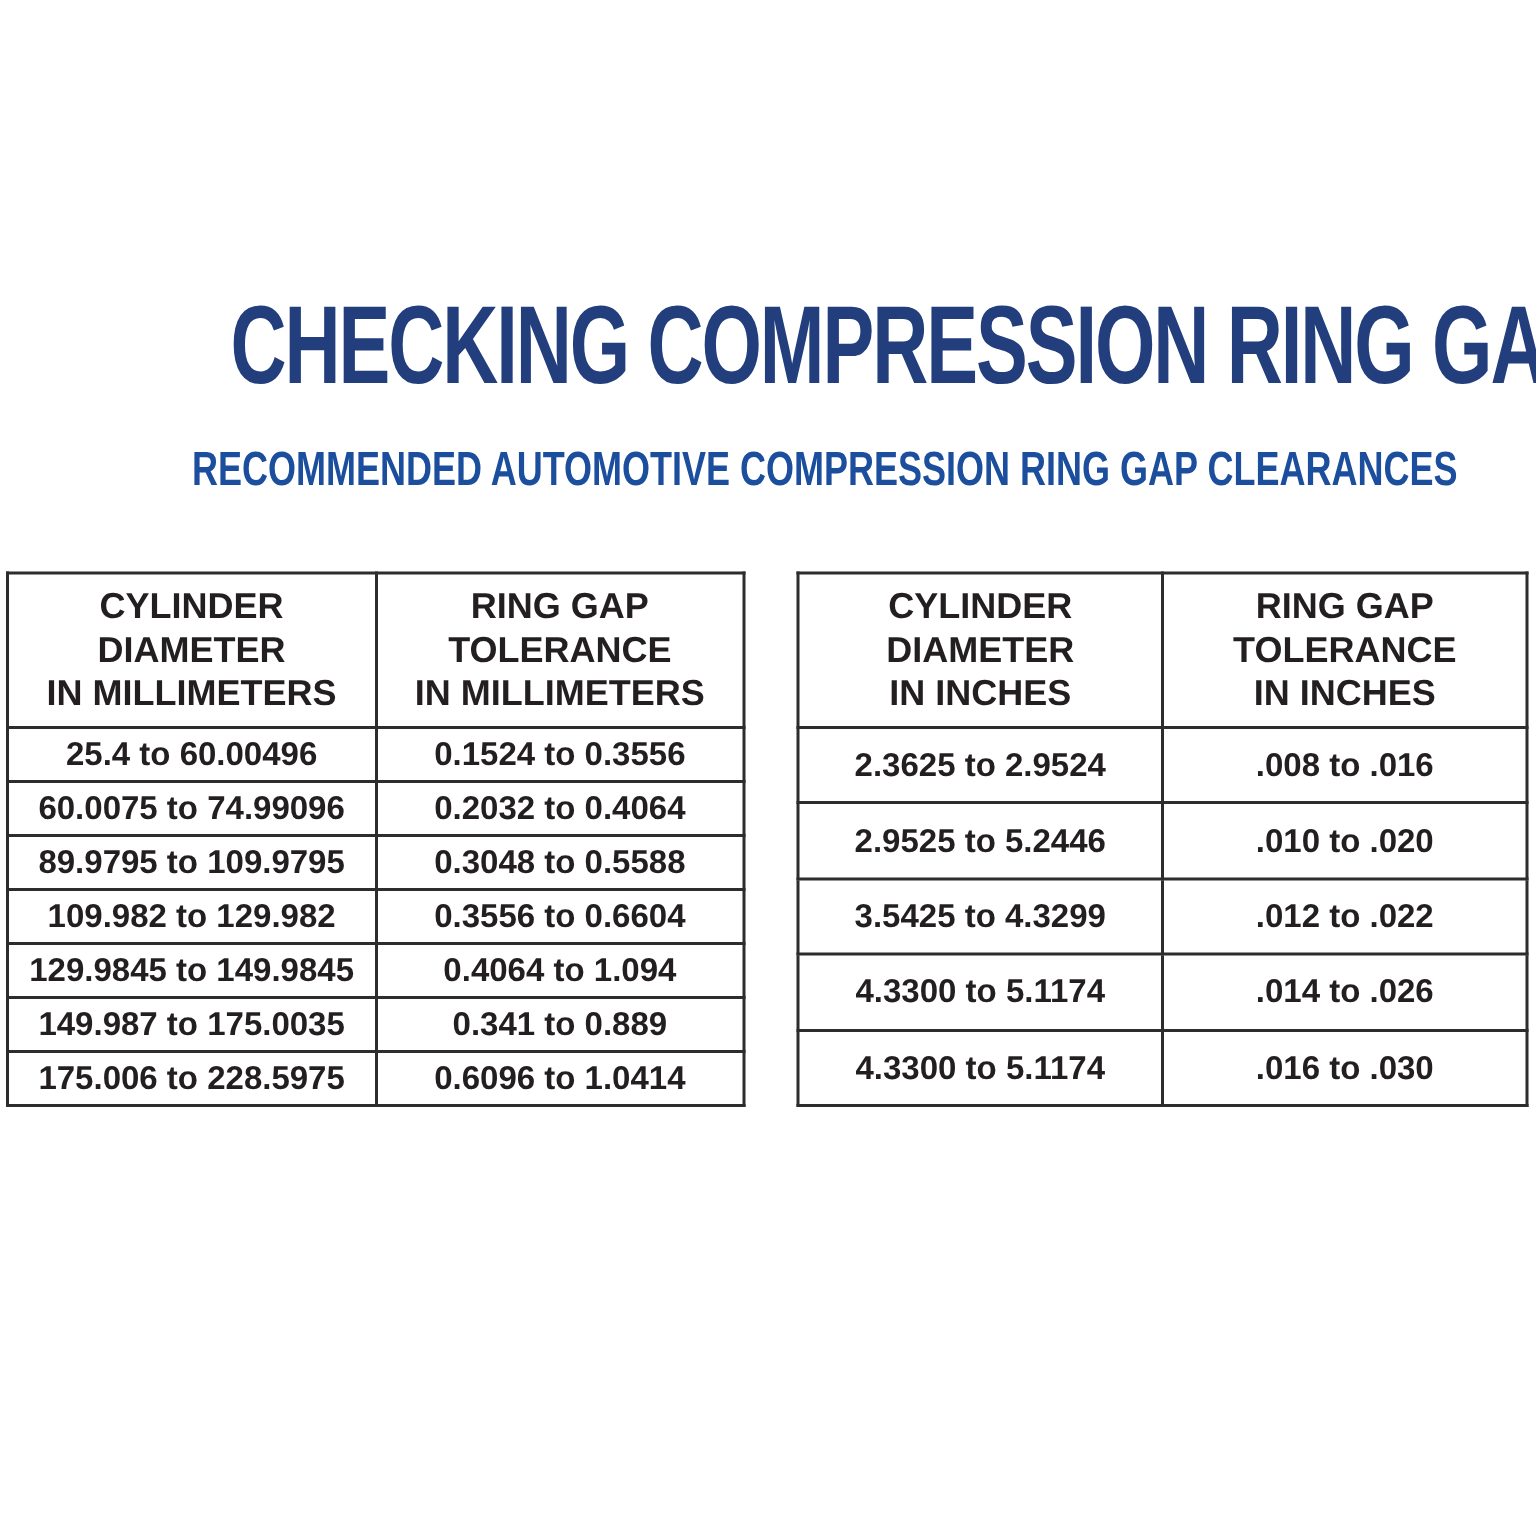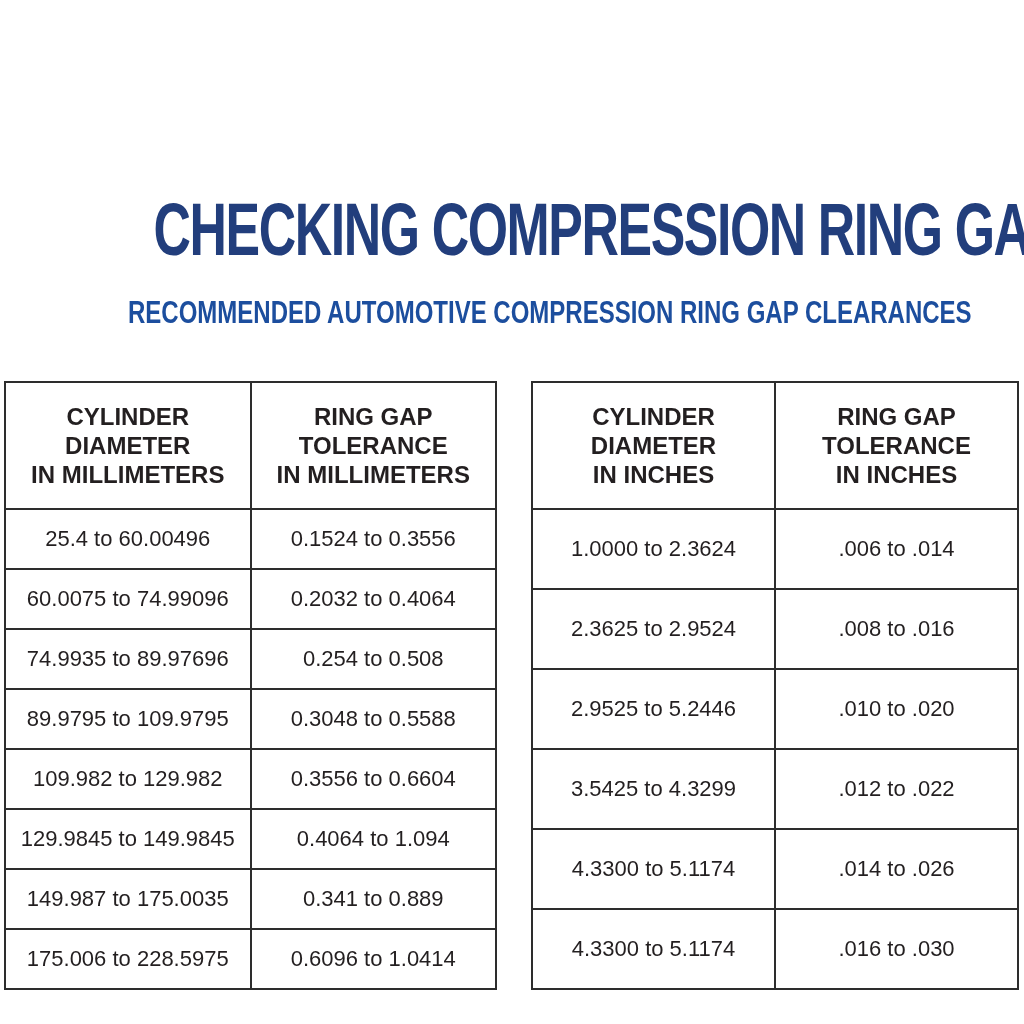--- a/index.html
+++ b/index.html
@@ -60,33 +60,33 @@
     background: #ffffff;
   }
   table.gap-table.metric { width: 493px; }
   table.gap-table.inches { width: 488px; }
   .gap-table th,
   .gap-table td {
     border: 2px solid #2d2d2d;
     text-align: center;
     vertical-align: middle;
     color: #231f20;
-    padding: 12px;
+    padding: 0;
     width: 50%;
   }
   .gap-table th {
     height: 101px;
     font-size: 24px;
     line-height: 29px;
     font-weight: bold;
   }
   .gap-table td {
     height: 34px;
     font-size: 22px;
-    font-weight: normal;
+    font-weight: bold;
     white-space: nowrap;
   }
 </style>
 </head>
 <body>
 
 <div class="page">
 
   <h1 class="title">CHECKING COMPRESSION RING GAPS</h1>
 
@@ -110,24 +110,20 @@
         </tr>
       </thead>
       <tbody>
         <tr>
           <td>25.4 to 60.00496</td>
           <td>0.1524 to 0.3556</td>
         </tr>
         <tr>
           <td>60.0075 to 74.99096</td>
           <td>0.2032 to 0.4064</td>
-        </tr>
-        <tr>
-          <td>74.9935 to 89.97696</td>
-          <td>0.254 to 0.508</td>
         </tr>
         <tr>
           <td>89.9795 to 109.9795</td>
           <td>0.3048 to 0.5588</td>
         </tr>
         <tr>
           <td>109.982 to 129.982</td>
           <td>0.3556 to 0.6604</td>
         </tr>
         <tr>
@@ -155,24 +151,20 @@
           </th>
           <th>
             <div>RING GAP</div>
             <div>TOLERANCE</div>
             <div>IN INCHES</div>
           </th>
         </tr>
       </thead>
       <tbody>
         <tr>
-          <td>1.0000 to 2.3624</td>
-          <td>.006 to .014</td>
-        </tr>
-        <tr>
           <td>2.3625 to 2.9524</td>
           <td>.008 to .016</td>
         </tr>
         <tr>
           <td>2.9525 to 5.2446</td>
           <td>.010 to .020</td>
         </tr>
         <tr>
           <td>3.5425 to 4.3299</td>
           <td>.012 to .022</td>

